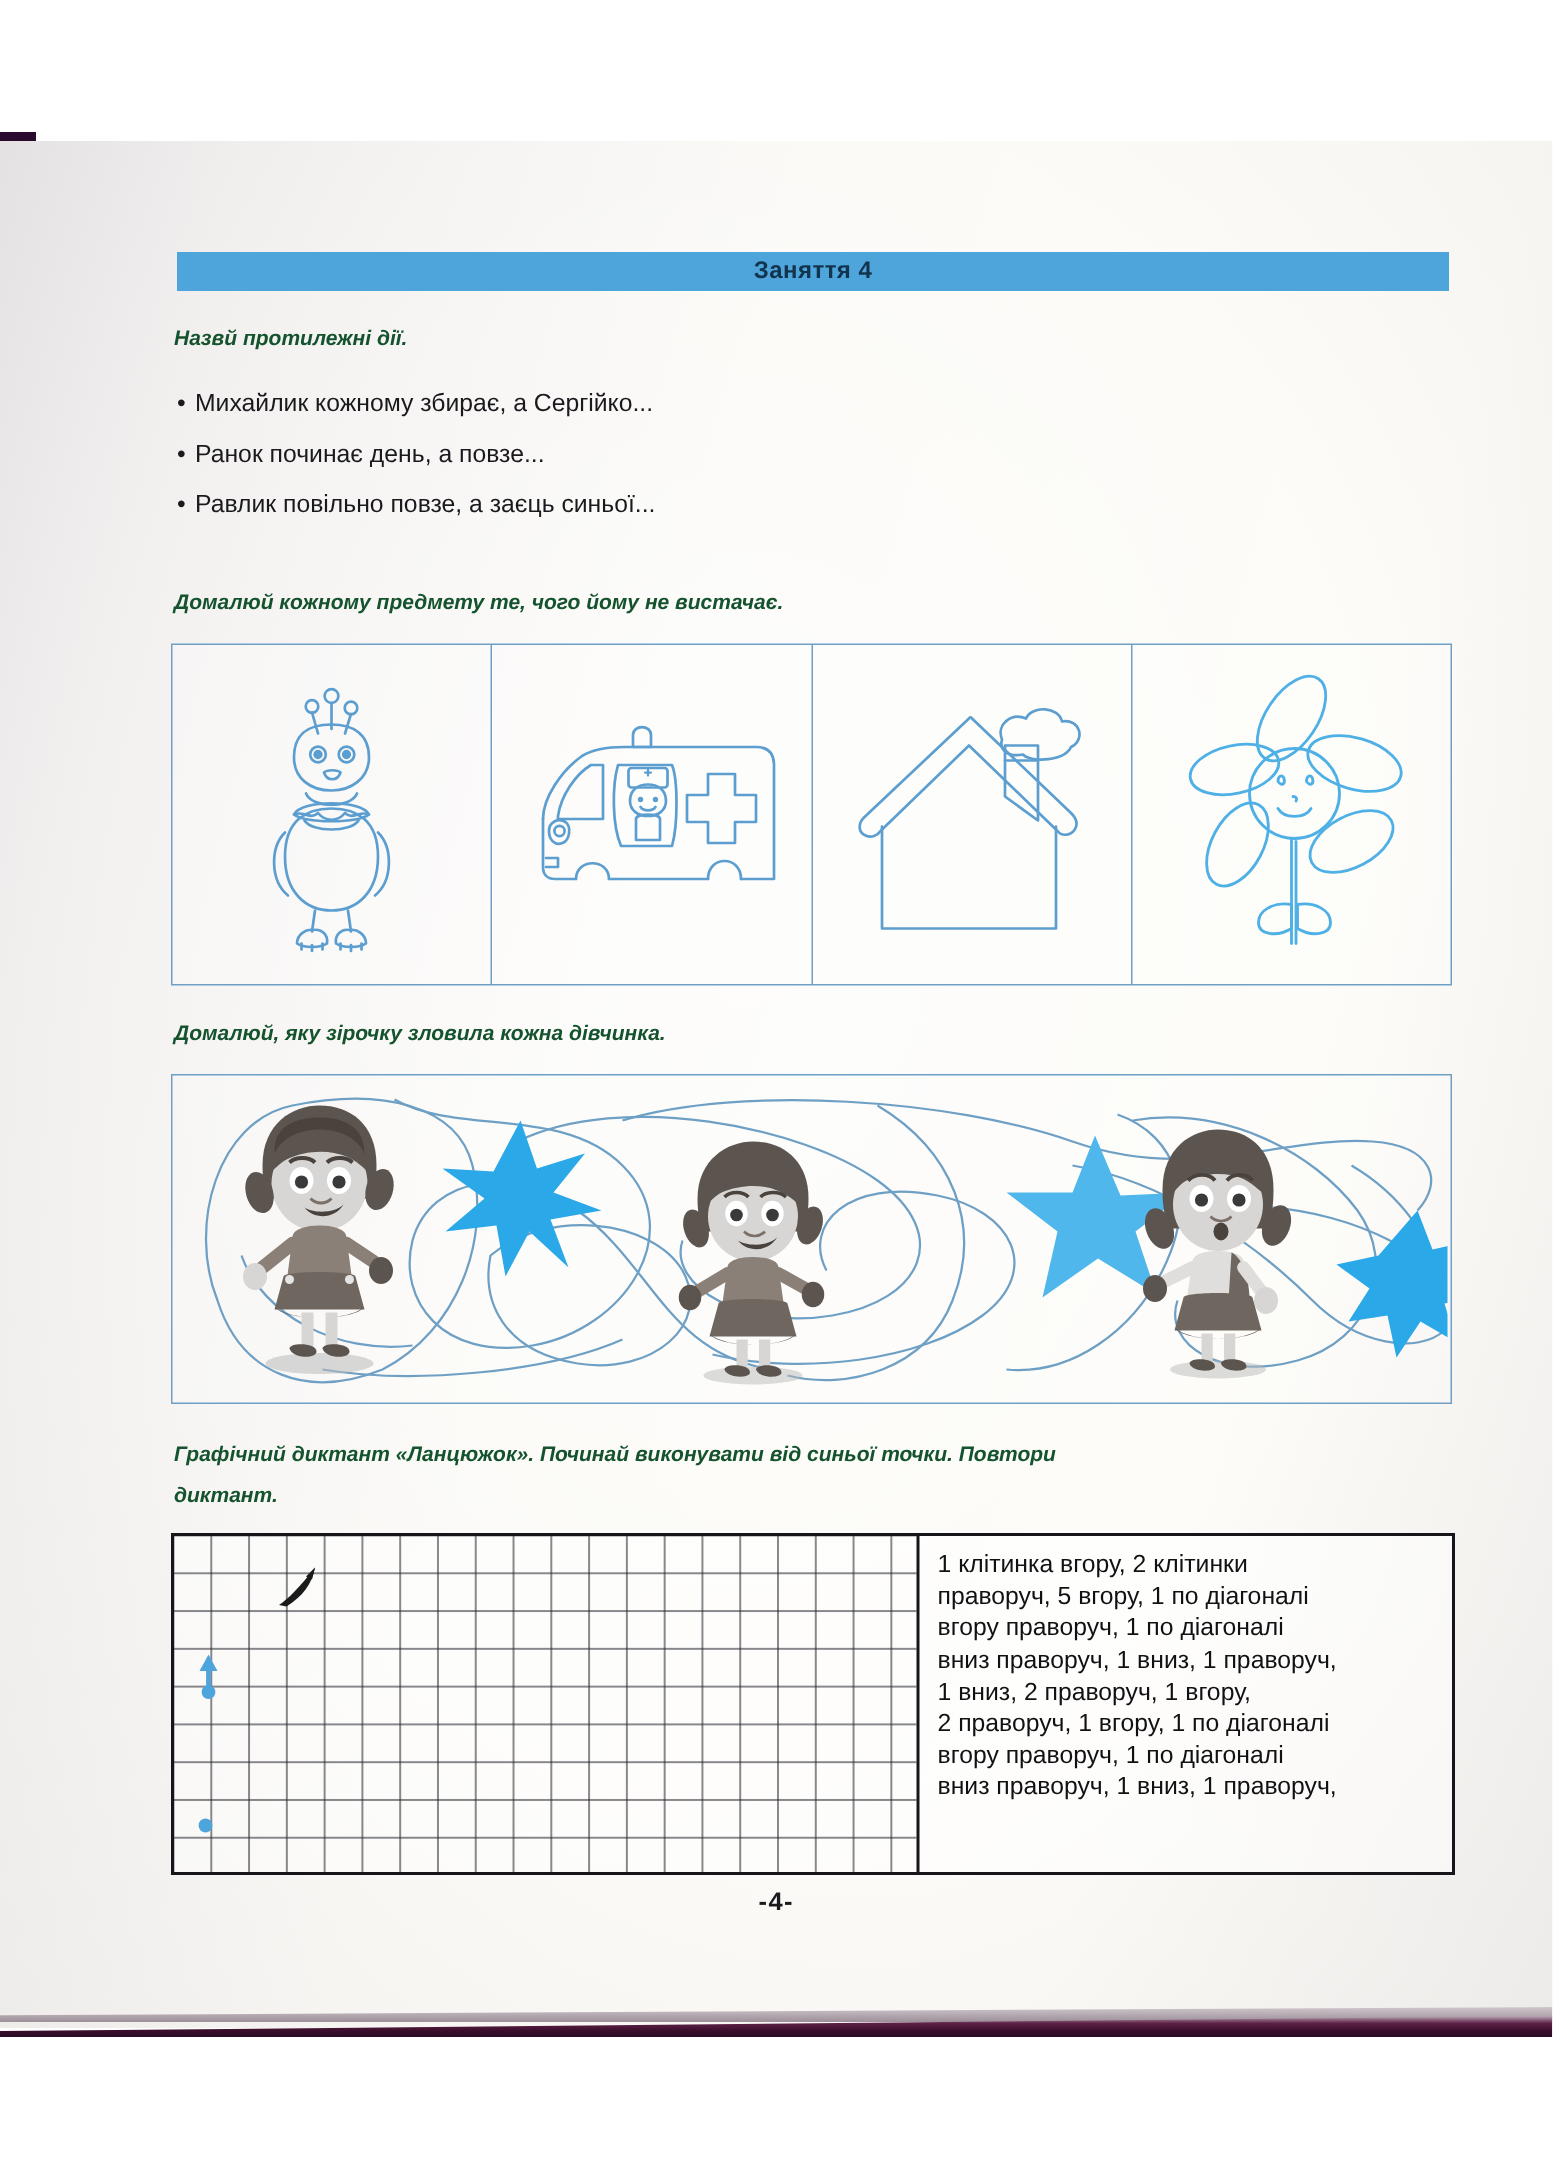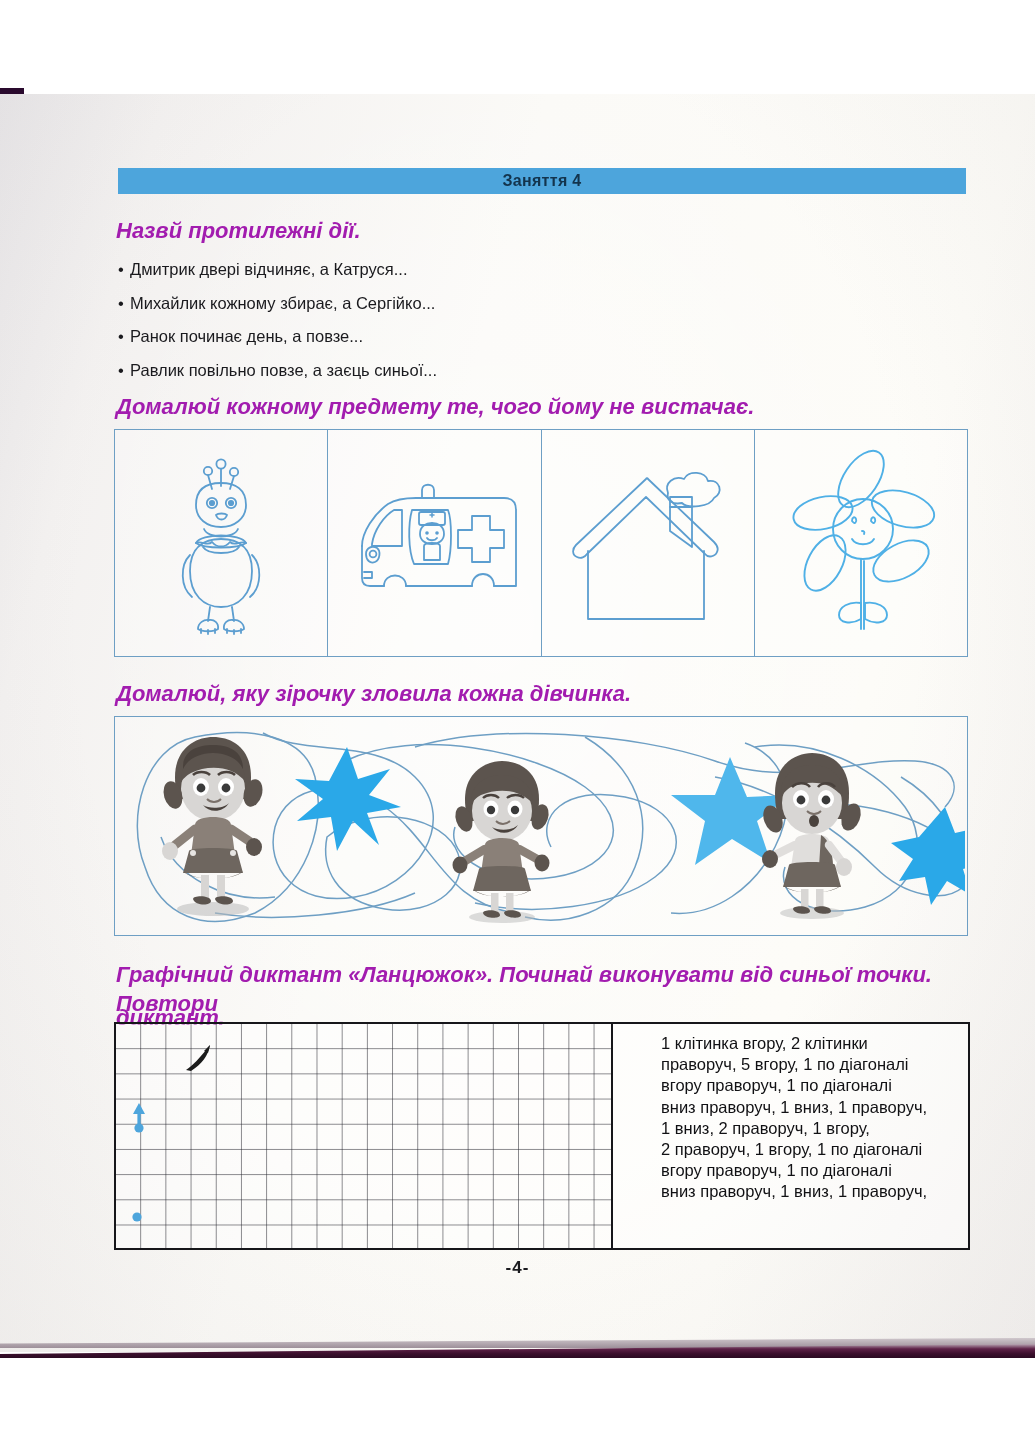--- a/index.html
+++ b/index.html
@@ -46,21 +46,21 @@
     position:absolute;left:118px;top:74px;width:848px;height:26px;
     background:#4da5dc;
     display:flex;align-items:center;justify-content:center;
   }
   .hdr-bar .t{
     font-size:16px;font-weight:bold;color:#13344d;letter-spacing:.3px;
   }
 
   .task-head{
     position:absolute;left:116px;width:860px;
-    font-style:italic;font-weight:bold;font-size:22px;color:#a21caf;
+    font-style:italic;font-weight:bold;font-size:14px;color:#14532d;
     line-height:1.32;
   }
   .bullets{position:absolute;left:118px;width:860px;}
   .bullets .b{
     font-size:16.5px;color:#1a1a1e;line-height:1.0;margin-bottom:17px;
     white-space:nowrap;
   }
   .bullets .b .dot{display:inline-block;width:12px;}
 
   
@@ -80,21 +80,21 @@
   #maze-box{
     position:absolute;left:114px;top:622px;width:852px;height:218px;
     border:1.3px solid #6e9fc4;overflow:hidden;background:rgba(255,255,255,0.22);
   }
   #maze-box svg{position:absolute;left:0;top:0;}
   .girl{position:absolute;}
 
   
   #dict-table{
     position:absolute;left:114px;top:928px;width:852px;height:224px;
-    border:2px solid #16161a;display:flex;background:rgba(255,255,255,0.5);gap:36px;
+    border:2px solid #16161a;display:flex;background:rgba(255,255,255,0.5);
   }
   #grid-pane{
     width:495px;height:100%;border-right:2px solid #16161a;position:relative;
     background-image:
       linear-gradient(to right, rgba(40,40,48,.55) 1px, transparent 1px),
       linear-gradient(to bottom, rgba(40,40,48,.55) 1px, transparent 1px);
     background-size:25.2px 25.2px;
     background-position:-1px -1px;
   }
   #dir-pane{
@@ -117,23 +117,20 @@
 
 <div id="content">
 
   <div class="hdr-bar">
     <span class="t">Заняття 4</span>
   </div>
 
   <div class="task-head" style="top:122px;">Назвй протилежні дії.</div>
 
   <div class="bullets" style="top:167px;">
-    <div class="b">
-      <span class="dot">•</span><span>Дмитрик двері відчиняє, а Катруся...</span>
-    </div>
     <div class="b">
       <span class="dot">•</span><span>Михайлик кожному збирає, а Сергійко...</span>
     </div>
     <div class="b">
       <span class="dot">•</span><span>Ранок починає день, а повзе...</span>
     </div>
     <div class="b">
       <span class="dot">•</span><span>Равлик повільно повзе, а заєць синьої...</span>
     </div>
   </div>
@@ -390,21 +387,21 @@
         <path d="M28 136 C38 146 76 146 86 136 C80 146 34 146 28 136 Z" fill="#5c544e"></path>
         <rect x="46" y="140" width="7.5" height="20" fill="#d8d6d4"></rect>
         <rect x="61" y="140" width="7.5" height="20" fill="#d8d6d4"></rect>
         <path d="M38 160 C38 156 55 156 55 162 C55 166 40 166 38 160 Z" fill="#5c544e"></path>
         <path d="M59 160 C59 156 76 156 76 162 C76 166 61 166 59 160 Z" fill="#5c544e"></path>
       </g>
     </svg>
   </div>
 
   <div class="task-head" style="top:866px;font-style:italic;">Графічний диктант «Ланцюжок». Починай виконувати від синьої точки. Повтори</div>
-  <div class="task-head" style="top:893px;margin-top:16px;">диктант.</div>
+  <div class="task-head" style="top:893px;">диктант.</div>
 
   <div id="dict-table">
 
     <div id="grid-pane">
       <svg class="mark" style="left:66px;top:16px;" width="34" height="34" viewBox="0 0 34 34">
         <path d="M4 30 C10 26 18 18 28 5 C26 16 20 24 9 31 Z" fill="#1b1b1b"></path>
         <path d="M28 5 L22 11 L26 13 Z" fill="#1b1b1b"></path>
       </svg>
       <svg class="mark" style="left:14px;top:77px;" width="18" height="34" viewBox="0 0 18 34">
         <path d="M9 2 L15 13 L3 13 Z" fill="#4da5dc"></path>

